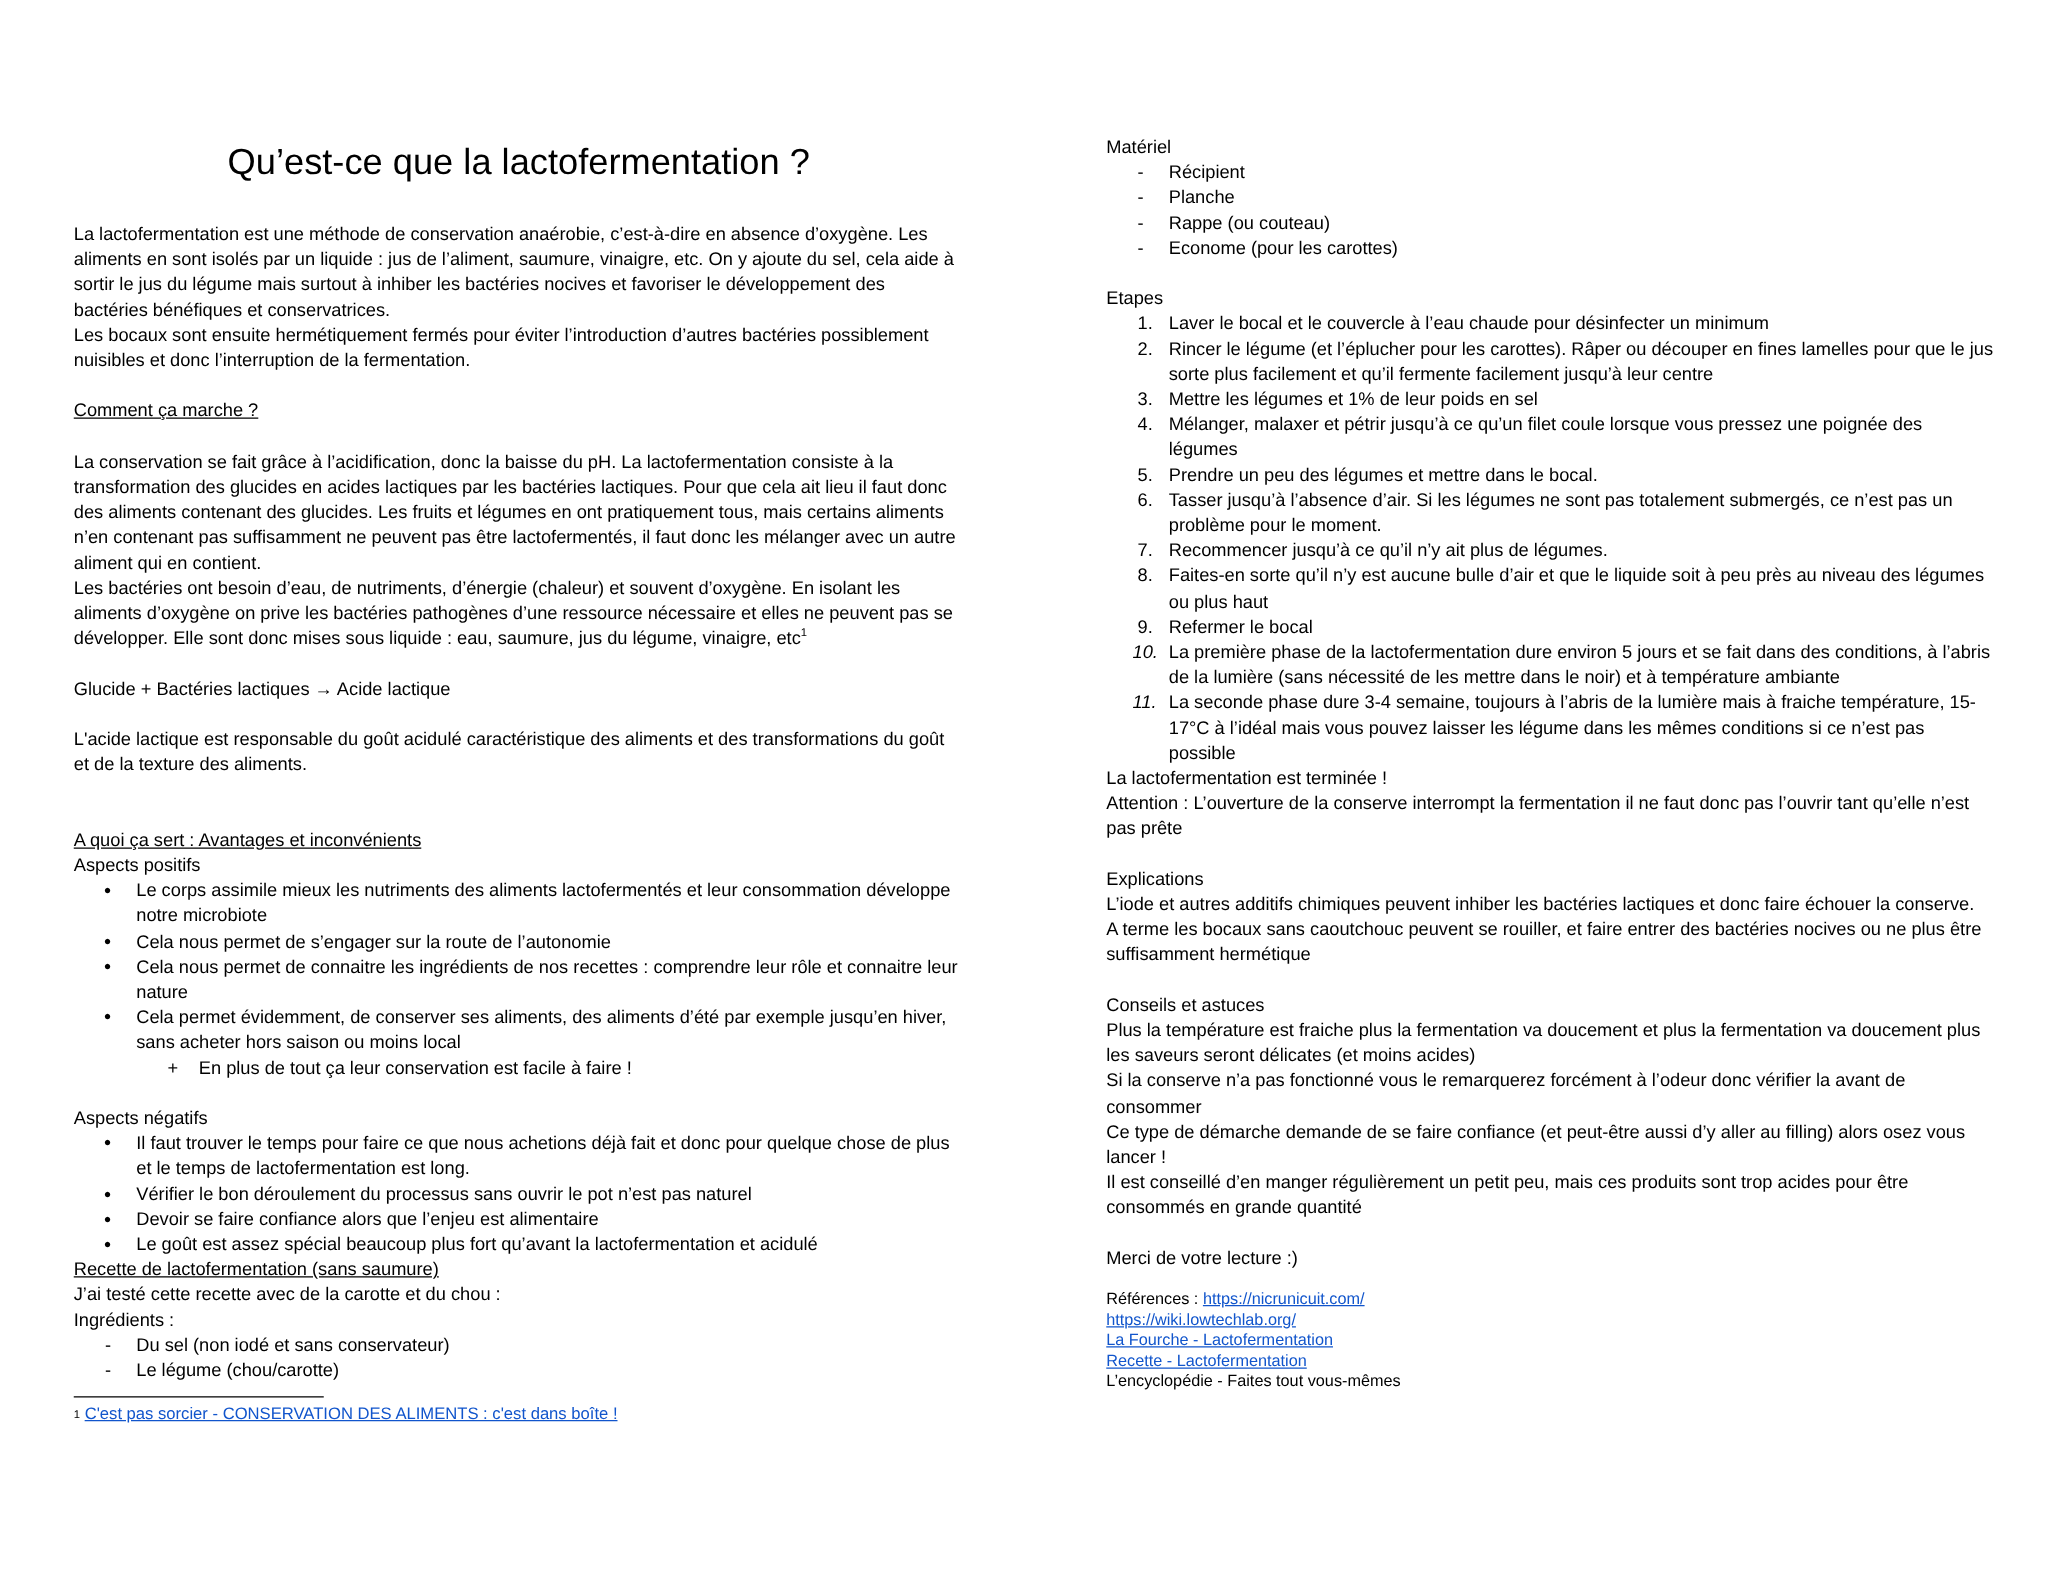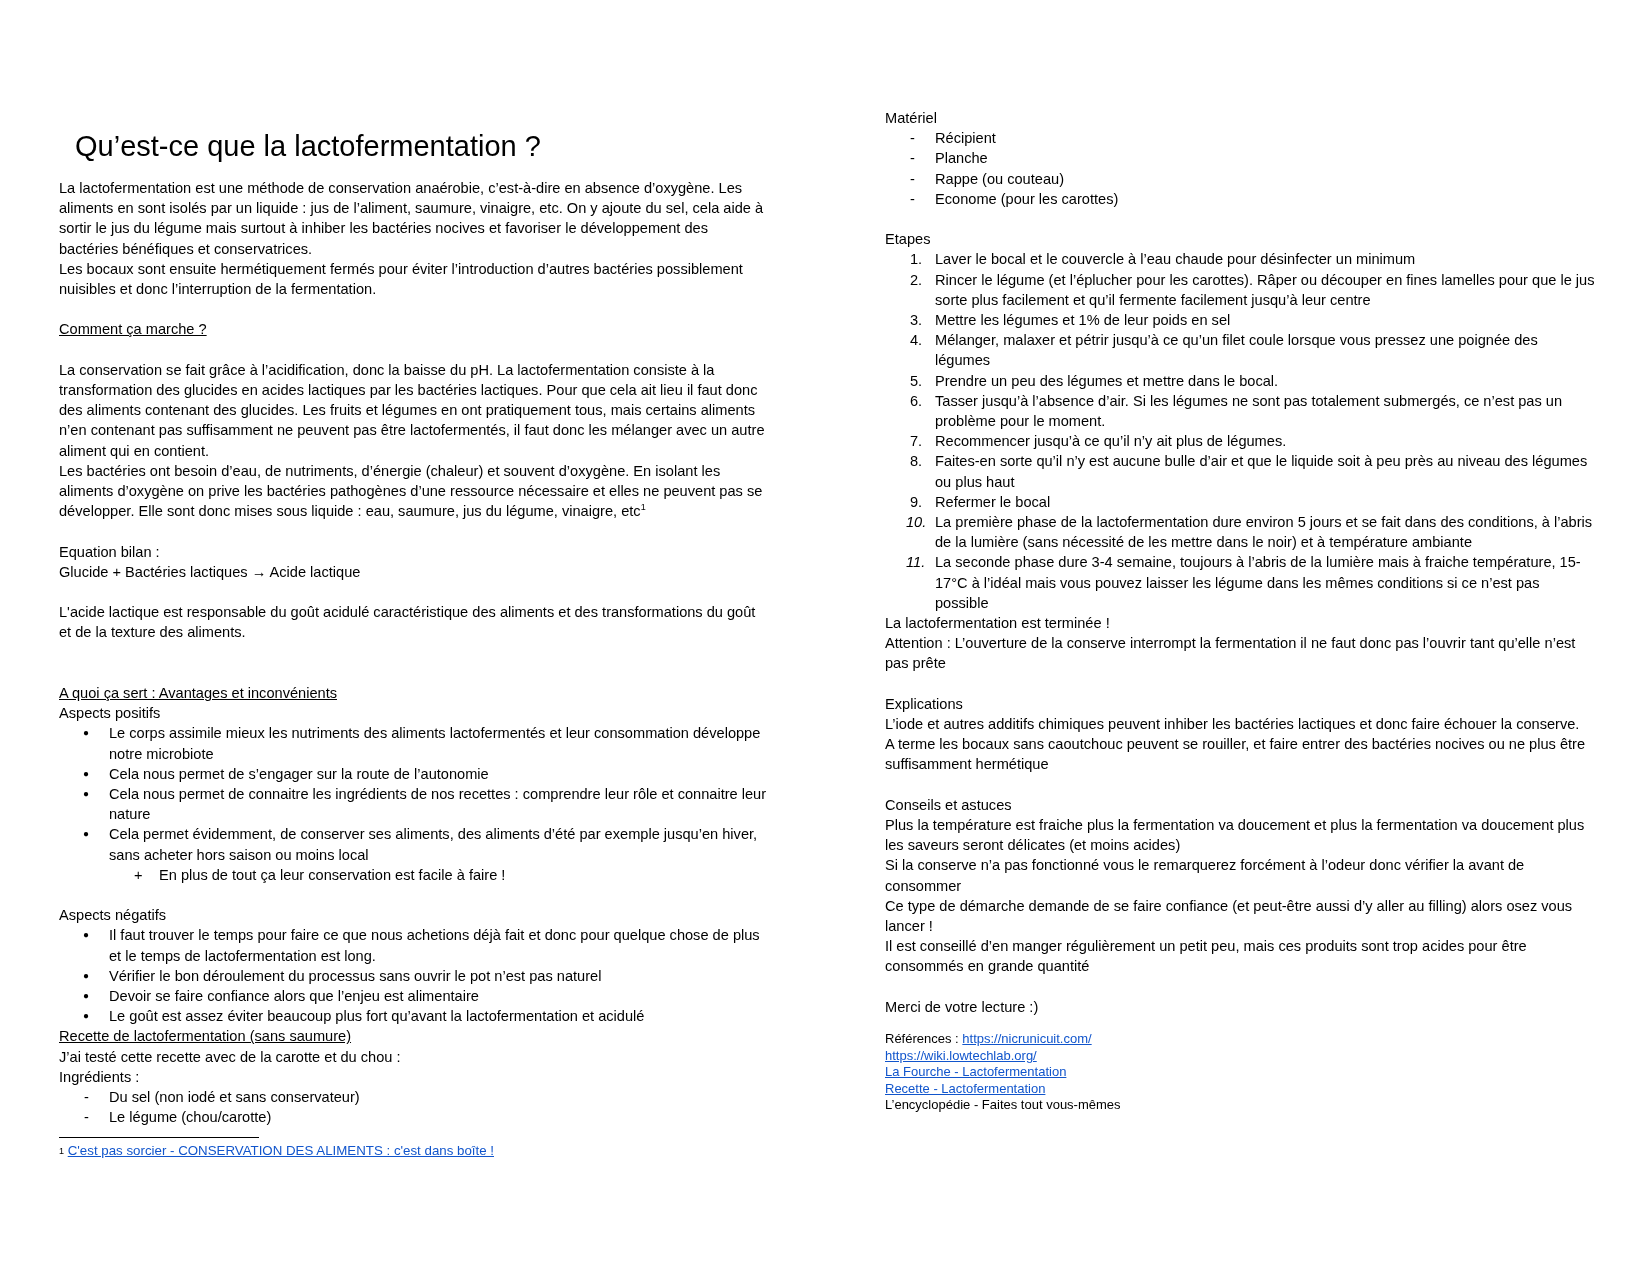--- a/index.html
+++ b/index.html
@@ -1,22 +1,22 @@
 <!DOCTYPE html>
 <html><head>
   <meta charset="utf-8">
   <style>
     html, body { margin: 0; padding: 0; background: #ffffff; }
     body { width: 1650px; height: 1275px; position: relative; overflow: hidden;
       font-family: "Liberation Sans", sans-serif; color: #000; font-size: 14.6px; line-height: 20.2px; }
     .col { position: absolute; top: 0; }
     .left { left: 59px; width: 712px; }
     .right { left: 885px; width: 710px; }
-    .title { position: absolute; top: 112px; left: 59px; width: 712px; text-align: left;
-      font-size: 29px; line-height: 36px; font-weight: normal; margin: 16px; }
+    .title { position: absolute; top: 112px; left: 59px; width: 712px; text-align: center;
+      font-size: 29px; line-height: 36px; font-weight: normal; margin: 0; }
     p { margin: 0; }
     .u { text-decoration: underline; }
     .b { font-weight: normal; }
     .gap { height: 20.2px; }
     ul, ol { margin: 0; padding: 0; list-style: none; }
     .bul li { position: relative; padding-left: 50px; }
     .bul li::before { content: "●"; position: absolute; left: 24px; font-size: 10px; top: 0; }
     .sub li { position: relative; padding-left: 100px; }
     .sub li::before { content: "+"; position: absolute; left: 75px; }
     .dash li { position: relative; padding-left: 50px; }
@@ -37,21 +37,20 @@
 
 <div class="col left" style="top:178px;">
   <p>La lactofermentation est une méthode de conservation anaérobie, c’est-à-dire en absence d’oxygène. Les aliments en sont isolés par un liquide : jus de l’aliment, saumure, vinaigre, etc. On y ajoute du sel, cela aide à sortir le jus du légume mais surtout à inhiber les bactéries nocives et favoriser le développement des bactéries bénéfiques et conservatrices.</p>
   <p>Les bocaux sont ensuite hermétiquement fermés pour éviter l’introduction d’autres bactéries possiblement nuisibles et donc l’interruption de la fermentation.</p>
   <div class="gap"></div>
   <p class="u">Comment ça marche ?</p>
   <div class="gap"></div>
   <p>La conservation se fait grâce à l’acidification, donc la baisse du pH. La lactofermentation consiste à la transformation des glucides en acides lactiques par les bactéries lactiques. Pour que cela ait lieu il faut donc des aliments contenant des glucides. Les fruits et légumes en ont pratiquement tous, mais certains aliments n’en contenant pas suffisamment ne peuvent pas être lactofermentés, il faut donc les mélanger avec un autre aliment qui en contient.</p>
   <p><span>Les bactéries ont besoin d’eau, de nutriments, d’énergie (chaleur) et souvent d’oxygène. En isolant les aliments d’oxygène on prive les bactéries pathogènes d’une ressource nécessaire et elles ne peuvent pas se développer. Elle sont donc mises sous liquide : eau, saumure, jus du légume, vinaigre, etc</span><sup>1</sup></p>
   <div class="gap"></div>
-  <p>Equation bilan :</p>
   <p>Glucide + Bactéries lactiques → Acide lactique</p>
   <div class="gap"></div>
   <p>L'acide lactique est responsable du goût acidulé caractéristique des aliments et des transformations du goût et de la texture des aliments.</p>
   <div class="gap"></div>
   <div class="gap"></div>
   <p class="u">A quoi ça sert : Avantages et inconvénients</p>
   <p>Aspects positifs</p>
   <ul class="bul">
     <li>Le corps assimile mieux les nutriments des aliments lactofermentés et leur consommation développe notre microbiote</li>
     <li>Cela nous permet de s’engager sur la route de l’autonomie</li>
@@ -60,21 +59,21 @@
   </ul>
   <ul class="sub">
     <li>En plus de tout ça leur conservation est facile à faire !</li>
   </ul>
   <div class="gap"></div>
   <p>Aspects négatifs</p>
   <ul class="bul">
     <li>Il faut trouver le temps pour faire ce que nous achetions déjà fait et donc pour quelque chose de plus et le temps de lactofermentation est long.</li>
     <li>Vérifier le bon déroulement du processus sans ouvrir le pot n’est pas naturel</li>
     <li>Devoir se faire confiance alors que l’enjeu est alimentaire</li>
-    <li>Le goût est assez éviter beaucoup plus fort qu’avant la lactofermentation et acidulé</li>
+    <li>Le goût est assez spécial beaucoup plus fort qu’avant la lactofermentation et acidulé</li>
   </ul>
   <p class="u">Recette de lactofermentation (sans saumure)</p>
   <p>J’ai testé cette recette avec de la carotte et du chou :</p>
   <p><span class="b">Ingrédients</span><span> :</span></p>
   <ul class="dash">
     <li>Du sel (non iodé et sans conservateur)</li>
     <li>Le légume (chou/carotte)</li>
   </ul>
   <div class="foot-rule"></div>
   <p class="foot"><span style="font-size:9px;vertical-align:top;">1</span> <span class="link">C'est pas sorcier - CONSERVATION DES ALIMENTS : c'est dans boîte !</span></p>

